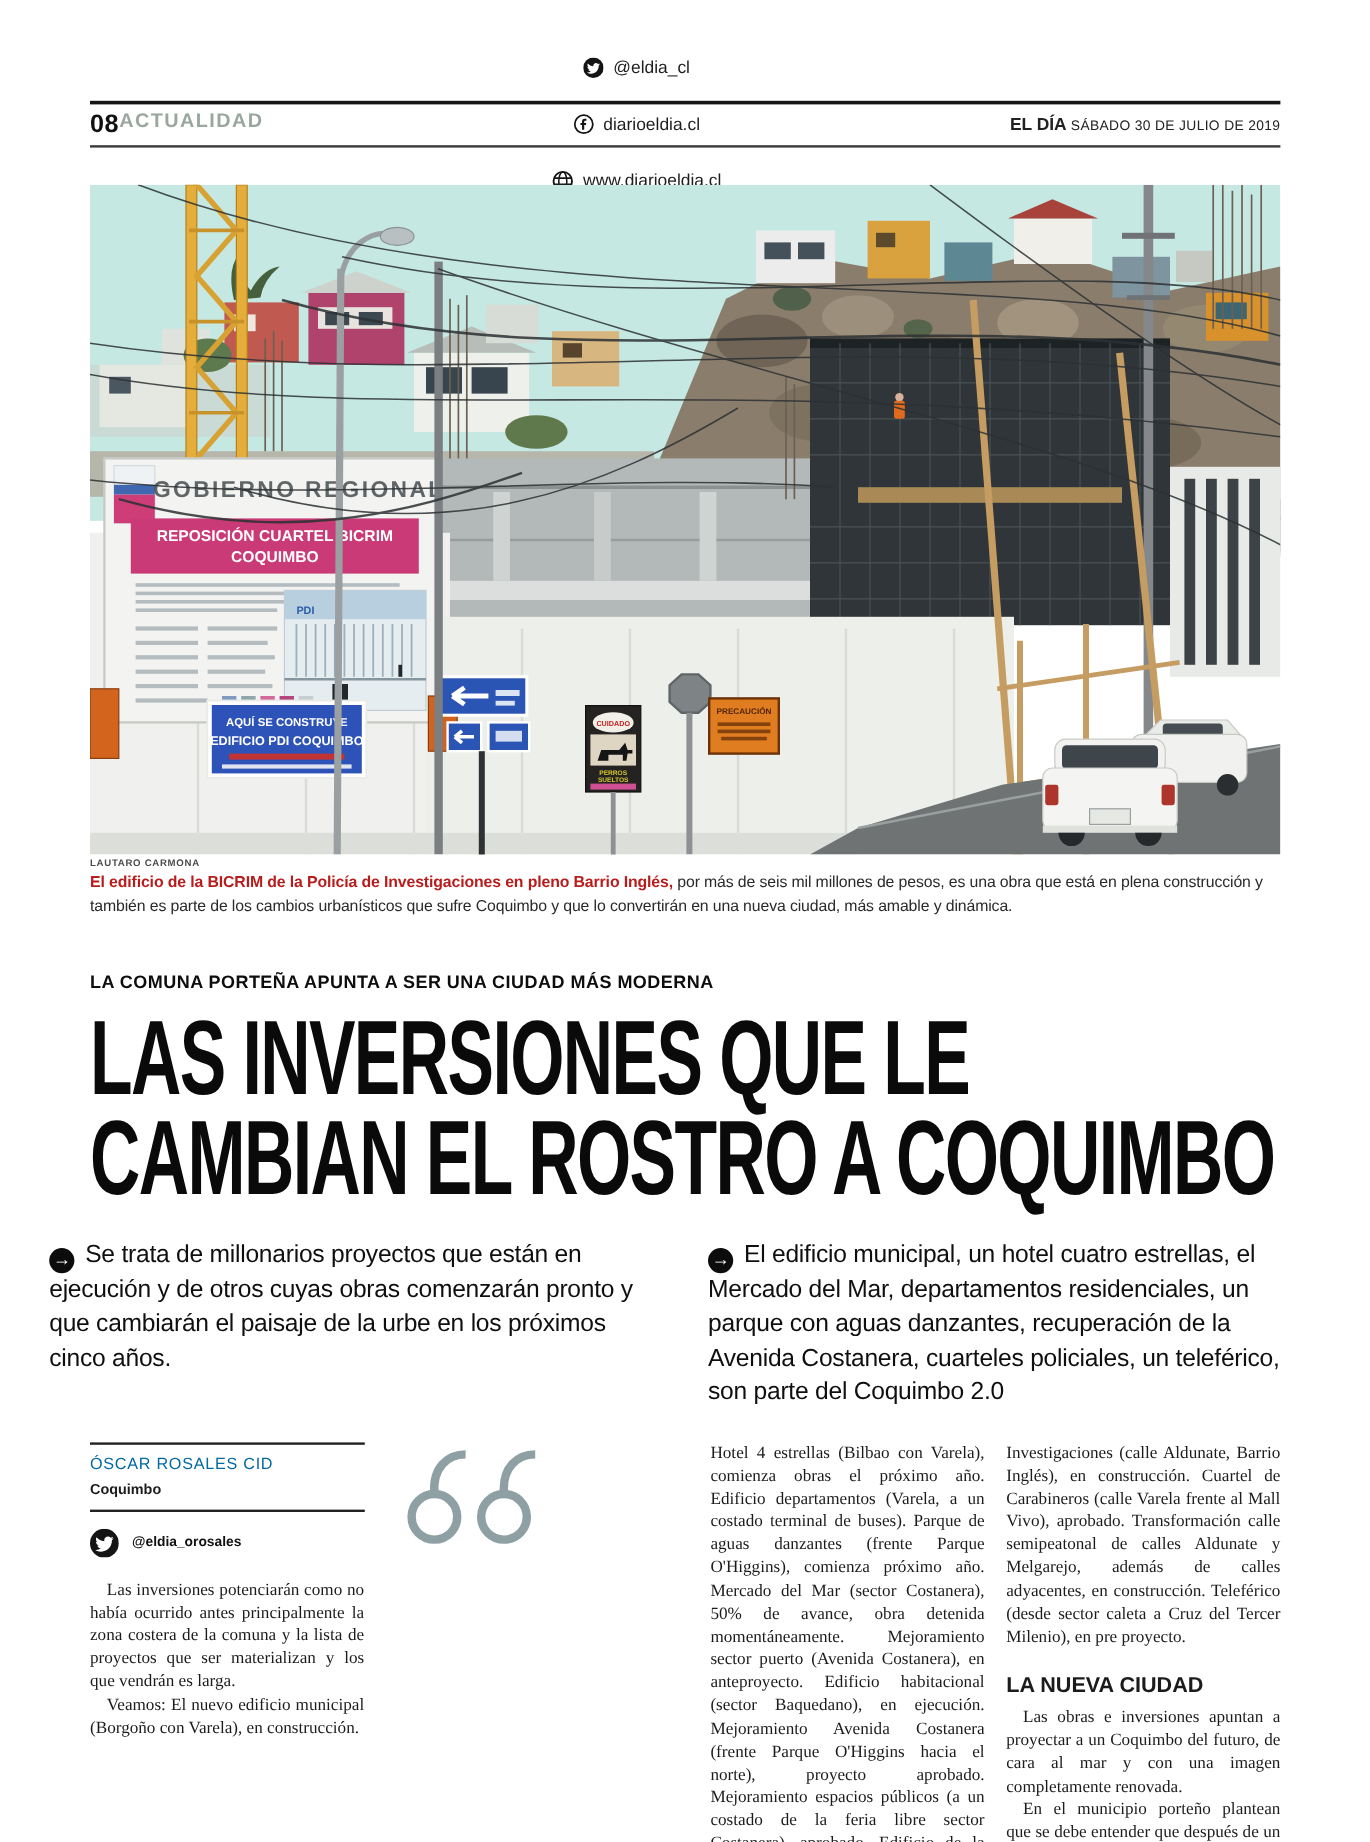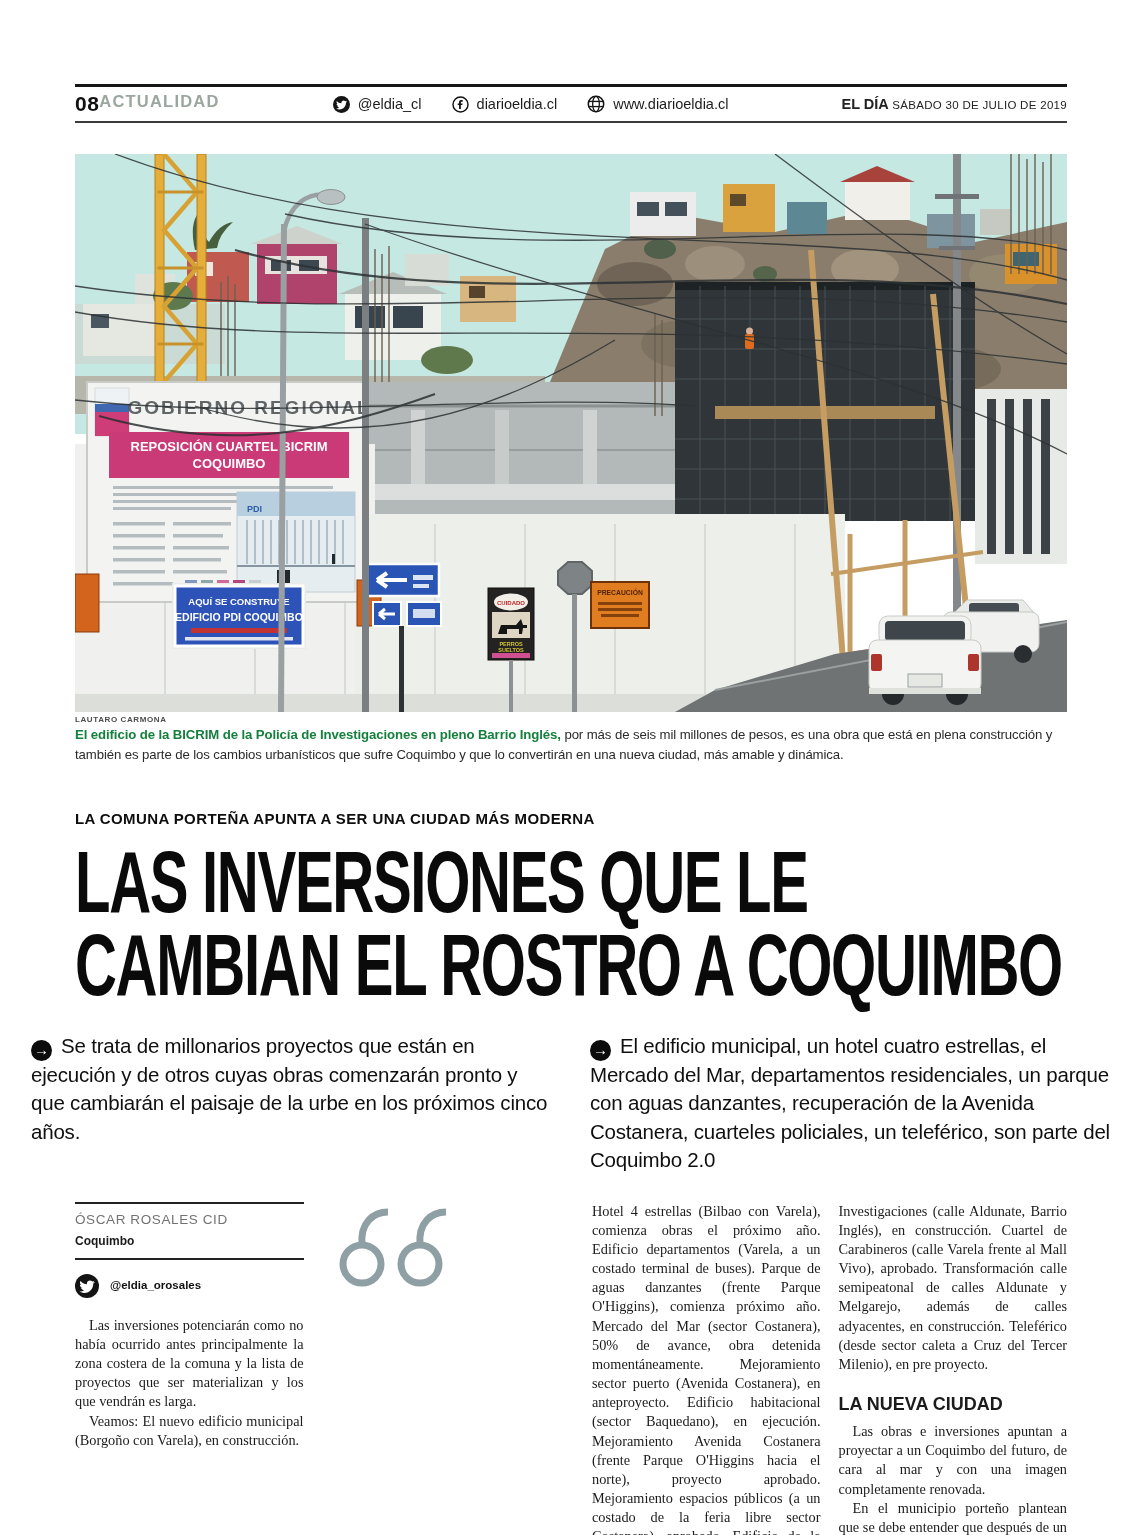--- a/index.html
+++ b/index.html
@@ -3,43 +3,43 @@
 <meta charset="utf-8">
 <style>
   html,body{margin:0;padding:0;background:#e9e9e9;}
   .page{width:1142px;height:1535px;background:#fff;position:relative;overflow:hidden;
         font-family:"Liberation Sans",sans-serif;color:#111;margin:0 auto;}
   .topbar{margin:84px 75px 0;border-top:3px solid #161616;border-bottom:2px solid #3a3a3a;
           height:34px;display:flex;align-items:center;justify-content:space-between;}
   .h-left{display:flex;align-items:flex-start;}
   .pnum{font-size:21px;font-weight:bold;letter-spacing:.5px;}
   .section{color:#9aa79e;font-weight:bold;font-size:16.5px;letter-spacing:1.2px;}
-  .h-center{display:flex;gap:30px;align-items:center;font-size:14.5px;color:#1d1d1d;}
+  .h-center{display:flex;gap:30px;align-items:center;font-size:14.5px;color:#1d1d1d;flex-direction:column;}
   .soc{display:flex;align-items:center;gap:8px;}
   .h-right{font-size:11.5px;color:#222;letter-spacing:.3px;}
   .h-right b{font-size:14.5px;letter-spacing:0;}
   figure{margin:31px 75px 0;position:relative;padding:0;}
   .photo-frame{width:992px;height:558px;display:block;}
   .credit{font-size:8px;color:#4c4c4c;letter-spacing:.6px;margin-top:3px;font-weight:bold;}
   figcaption{font-size:13.2px;line-height:1.55;color:#2a2a2a;margin-top:1px;letter-spacing:-.1px;}
-  figcaption b{color:#15803d;}
+  figcaption b{color:#b91c1c;}
   .kicker{margin:44px 75px 0;font-weight:bold;font-size:15px;letter-spacing:.4px;color:#0d0d0d;}
   h1{margin:14px 75px 0;font-size:88px;line-height:.94;font-weight:bold;letter-spacing:-2px;color:#0a0a0a;}
   .hl{display:inline-block;transform:scaleX(.66);transform-origin:0 50%;white-space:nowrap;}
-  .leads{display:flex;margin:26px 31px 0;gap:38px;}
+  .leads{display:flex;margin:26px 41px 0;gap:38px;}
   .lead{flex:1;font-size:20.5px;line-height:1.37;margin:0;color:#0f0f0f;letter-spacing:-.2px;}
   .bullet{display:inline-block;width:21px;height:21px;background:#0c0c0c;color:#fff;border-radius:50%;
           text-align:center;line-height:20px;font-size:15px;font-weight:bold;margin-right:9px;vertical-align:-2px;}
   .cols{display:flex;gap:18px;margin:28px 75px 0;}
   .col{width:235px;font-family:"Liberation Serif",serif;font-size:14.3px;line-height:1.34;
        text-align:justify;color:#1b1b1b;}
   .col p{margin:0;text-indent:14px;}
   .col p.noindent{text-indent:0;}
   .byline{font-family:"Liberation Sans",sans-serif;border-top:2px solid #222;text-align:left;}
-  .by-name{font-size:13.5px;letter-spacing:.6px;padding-top:7px;color:#737373;}
+  .by-name{font-size:13.5px;letter-spacing:.6px;padding-top:7px;color:#0369a1;}
   .by-loc{font-size:12px;font-weight:bold;padding:4px 0 9px;border-bottom:2px solid #222;}
   .by-tw{display:flex;align-items:center;gap:11px;padding:14px 0 18px;font-size:11.5px;font-weight:bold;color:#111;}
   .quotecol{font-family:"Liberation Sans",sans-serif;text-align:left;padding:2px 10px 0 14px;}
   .qtext{font-size:23px;line-height:1.32;color:#1c1c1c;margin-top:28px;letter-spacing:-.3px;}
   .subhead{font-family:"Liberation Sans",sans-serif;font-weight:bold;font-size:18px;
            margin:18px 0 6px;text-align:left;text-indent:0;}
 </style>
 </head>
 <body>
 

